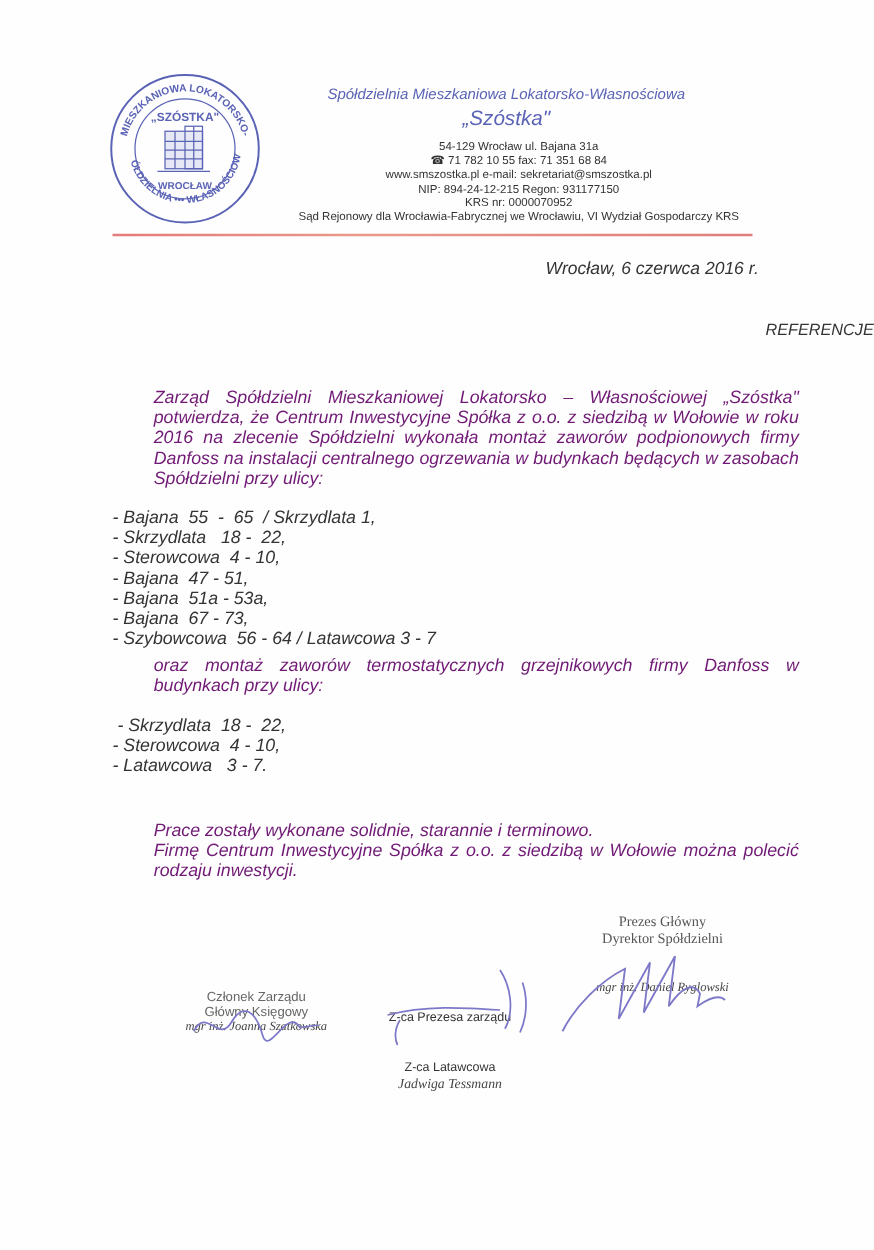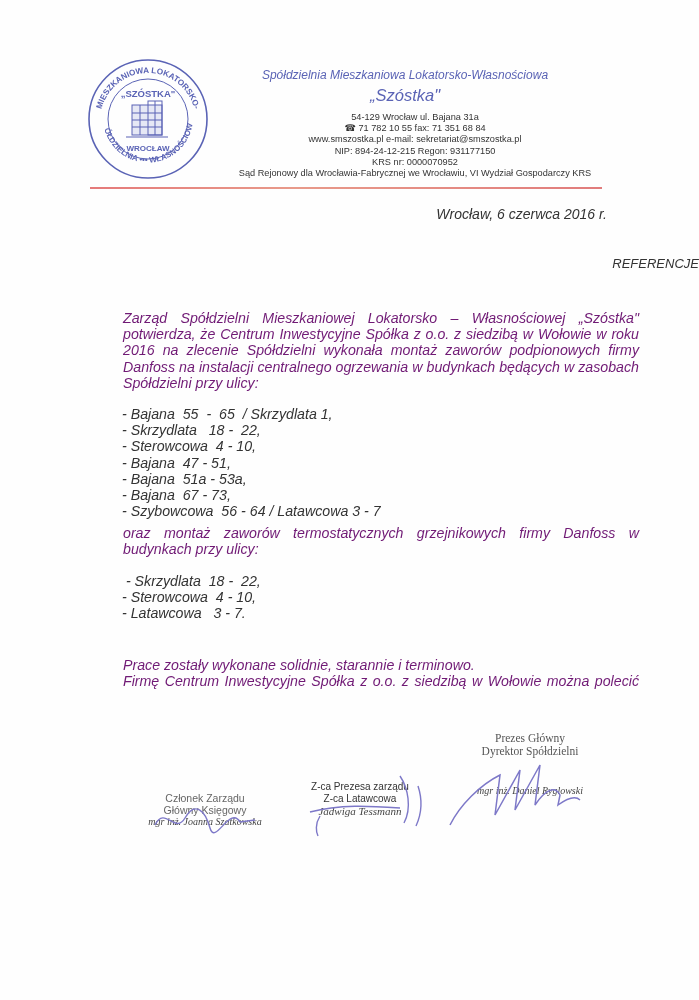--- a/index.html
+++ b/index.html
@@ -13,36 +13,36 @@
     .org-info { position: absolute; left: 220px; top: 112px; width: 390px; text-align: center; font-size: 9.2px; line-height: 11.2px; color: #333; }
     .org-info div { white-space: nowrap; }
     .org-info .court { margin-left: -30px; margin-right: -30px; }
     .rule { position: absolute; left: 90px; top: 187px; width: 512px; height: 2px; background: linear-gradient(90deg, #e57a7a, #e89a8a 40%, #e17c7c); }
 
     
     .date { position: absolute; right: 92px; top: 206px; font-style: italic; font-size: 14px; color: #333; }
     .title { position: absolute; left: 0; width: 699px; top: 256px; text-align: right; font-style: italic; font-size: 13px; color: #333; }
     .para { position: absolute; left: 92px; width: 516px; font-style: italic; font-size: 14.2px; line-height: 16.2px; color: #701a75; text-align: justify; margin-left: 31px; }
     .p1 { top: 310px; }
-    .list { position: absolute; left: 90px; font-style: italic; font-size: 14.2px; line-height: 16.2px; color: #333; margin-left: 32px; }
+    .list { position: absolute; left: 90px; font-style: italic; font-size: 14.2px; line-height: 16.2px; color: #333; }
     .list div { white-space: pre; }
     .l1 { top: 406px; }
     .p2 { top: 525px; }
     .l2 { top: 573px; }
     .p3 { top: 657px; }
     .p3 div { text-align: justify; text-align-last: justify; }
     .p3 div.first, .p3 div.last { text-align-last: left; }
 
     
     .sig { position: absolute; text-align: center; }
     .sig .role { font-size: 10.5px; line-height: 12px; color: #666; }
     .sig .name { font-family: "Liberation Serif", serif; font-style: italic; font-size: 10px; color: #444; }
     .sig-1 { left: 140px; top: 792px; width: 130px; }
     .sig-2 { left: 295px; top: 781px; width: 130px; }
-    .sig-2 .role { color: #333; font-size: 10px; }
+    .sig-2 .role { color: #333; font-size: 10px; margin-top: 28px; }
     .sig-2 .name { font-size: 11px; }
     .sig-3 { left: 455px; top: 732px; width: 150px; }
     .sig-3 .role { font-family: "Liberation Serif", serif; font-size: 11.5px; line-height: 13px; color: #555; }
     .sig-3 .name { margin-top: 27px; }
     .scribble { position: absolute; pointer-events: none; }
   </style>
 </head>
 <body>
 
 <div class="page">
@@ -111,20 +111,21 @@
 
   <div class="list l2">
     <div> - Skrzydlata  18 -  22,</div>
     <div>- Sterowcowa  4 - 10,</div>
     <div>- Latawcowa   3 - 7.</div>
   </div>
 
   <div class="para p3">
     <div class="first">Prace zostały wykonane solidnie, starannie i terminowo.</div>
     <div>Firmę  Centrum Inwestycyjne Spółka z o.o. z siedzibą w Wołowie można polecić</div>
+    <div class="last">rodzaju inwestycji.</div>
   </div>
 
   <div class="sig sig-1">
     <div class="role">Członek Zarządu</div>
     <div class="role">Główny Księgowy</div>
     <div class="name">mgr inż. Joanna Szatkowska</div>
   </div>
   <svg class="scribble" style="left:150px; top:800px;" width="110" height="40">
     <path d="M5 25 C 15 5, 25 35, 35 18 S 55 10, 60 28 S 80 5, 90 22 L 105 20" fill="none" stroke="#7d78c8" stroke-width="1.4"></path>
   </svg>

